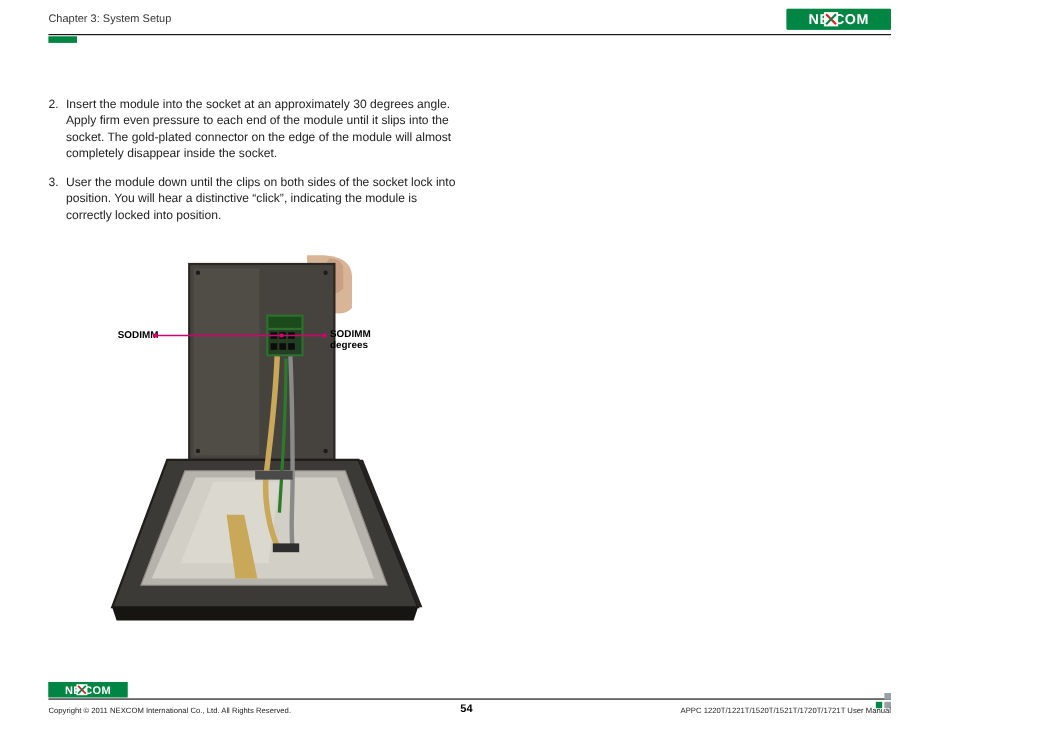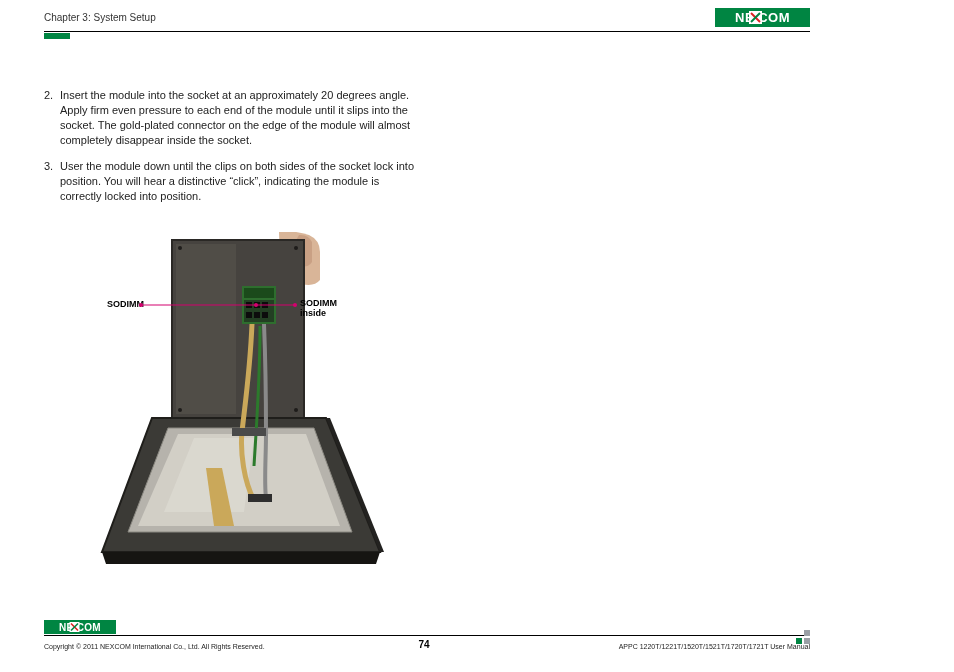--- a/index.html
+++ b/index.html
@@ -57,21 +57,21 @@
         <line x1="45" y1="5" x2="36" y2="14" stroke="#008542" stroke-width="2"></line>
       </svg>
     </div>
     <div class="header-rule"></div>
     <div class="header-accent"></div>
   </div>
 
   <div class="body-text">
     <div class="step">
       <div class="step-num">2.</div>
-      <div class="step-txt">Insert the module into the socket at an approximately 20 degrees angle. Apply firm even pressure to each end of the module until it slips into the socket. The gold-plated connector on the edge of the module will almost completely disappear inside the socket.</div>
+      <div class="step-txt">Insert the module into the socket at an approximately 30 degrees angle. Apply firm even pressure to each end of the module until it slips into the socket. The gold-plated connector on the edge of the module will almost completely disappear inside the socket.</div>
     </div>
     <div class="step">
       <div class="step-num">3.</div>
       <div class="step-txt">User the module down until the clips on both sides of the socket lock into position. You will hear a distinctive “click”, indicating the module is correctly locked into position.</div>
     </div>
   </div>
 
   <div class="figure">
     <svg viewBox="0 0 290 345">
 
@@ -119,21 +119,21 @@
       <rect x="154" y="262" width="24" height="8" fill="#2e2e2e"></rect>
       <rect x="138" y="196" width="34" height="8" fill="#4a4a4a"></rect>
 
       <polygon points="112,236 128,236 140,294 120,294" fill="#caa85a"></polygon>
     </svg>
   </div>
 
   <div class="callout left">SODIMM</div>
   <div class="callout right">
     <span>SODIMM</span><br>
-    <span>inside</span>
+    <span>degrees</span>
   </div>
 
   <svg class="callout-line" viewBox="0 0 160 4">
     <line x1="3" y1="2" x2="157" y2="2" stroke="#d4006e" stroke-width="1.2"></line>
     <circle cx="3" cy="2" r="2" fill="#d4006e"></circle>
     <circle cx="118" cy="2" r="2" fill="#d4006e"></circle>
     <circle cx="157" cy="2" r="2" fill="#d4006e"></circle>
   </svg>
 
   <div class="footer-logo-small">
@@ -145,16 +145,16 @@
       <line x1="34" y1="3.5" x2="27" y2="10.5" stroke="#008542" stroke-width="1.6"></line>
     </svg>
   </div>
   <div class="footer-rule"></div>
   <svg class="footer-corner" viewBox="0 0 14 14">
     <rect x="0" y="8" width="6" height="6" fill="#008542"></rect>
     <rect x="8" y="8" width="6" height="6" fill="#9aa0a6"></rect>
     <rect x="8" y="0" width="6" height="6" fill="#9aa0a6"></rect>
   </svg>
   <div class="copyright">Copyright © 2011 NEXCOM International Co., Ltd. All Rights Reserved.</div>
-  <div class="page-num">74</div>
+  <div class="page-num">54</div>
   <div class="model-line">APPC 1220T/1221T/1520T/1521T/1720T/1721T User Manual</div>
 
 </div>
 
 </body></html>

